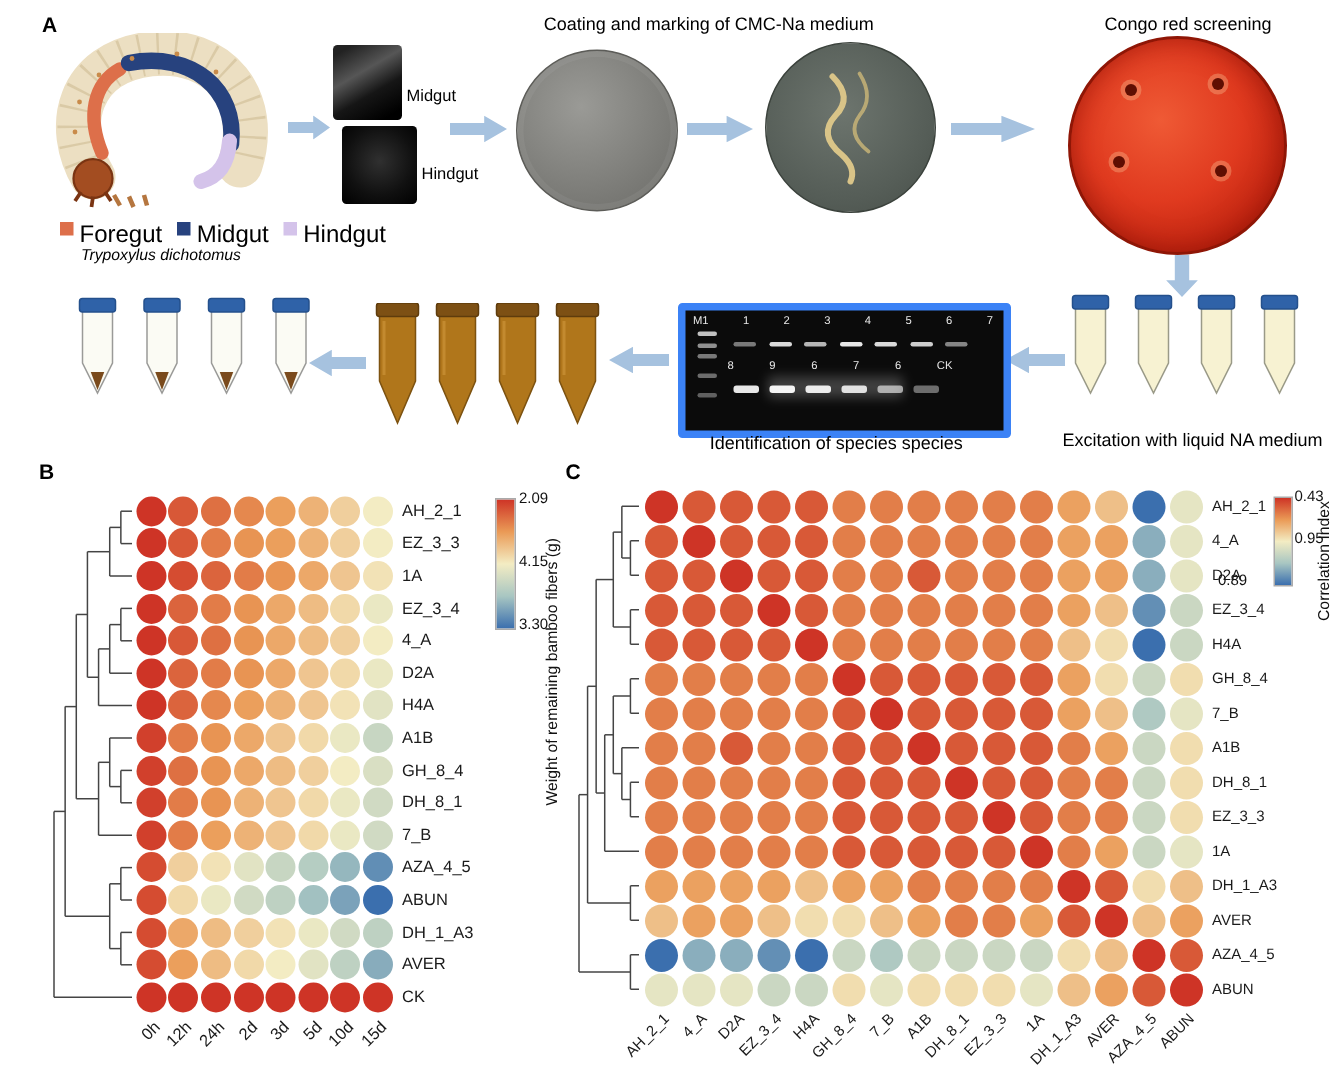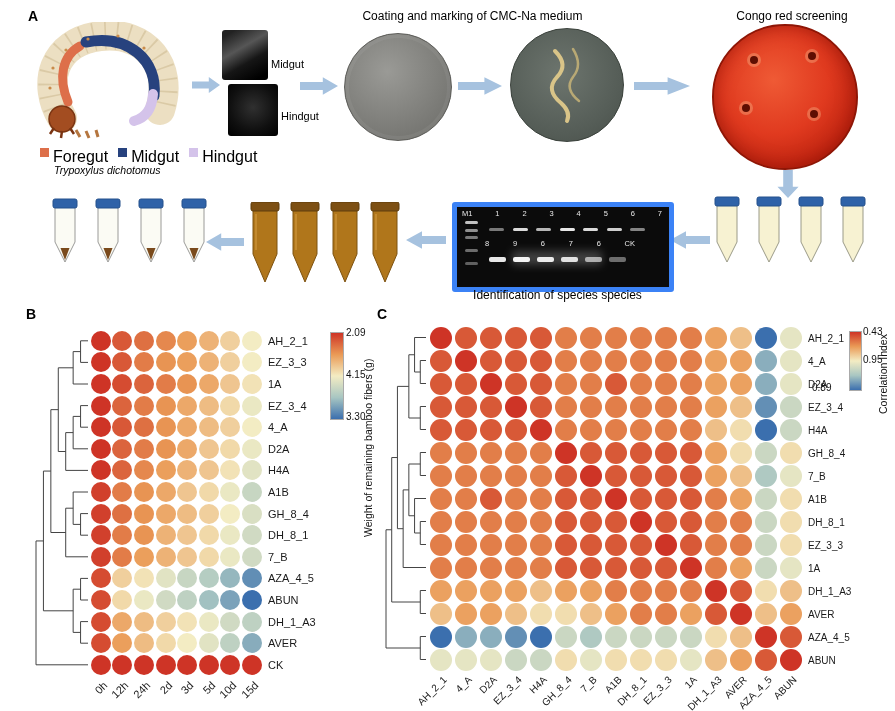--- a/index.html
+++ b/index.html
@@ -121,20 +121,21 @@
     <div class="colony" style="left:96px;top:84px;width:8px;height:8px"></div>
   </div>
   <div class="arrow arrowD" style="left:776px;top:170px;width:24px;height:28px"></div>
 
   <svg class="abs" style="left:714px;top:196px" width="156" height="70" viewBox="0 0 156 70">
     <use href="#tubeNA"></use>
       <use href="#tubeNA" transform="translate(42,0)"></use>
     <use href="#tubeNA" transform="translate(84,0)"></use>
       <use href="#tubeNA" transform="translate(126,0)"></use>
   </svg>
+  <div class="slabel" style="left:700px;top:286px;width:190px">Excitation with liquid NA medium</div>
 
   <div class="arrow arrowL" style="left:670px;top:230px;width:40px;height:20px"></div>
 
   <div class="gel" style="left:452px;top:202px;width:212px;height:80px">
     <div class="gelrow" id="gel-row1" style="left:5px;top:2px;width:200px">
         <span>M1</span>
         <span>1</span>
         <span>2</span>
         <span>3</span>
         <span>4</span>

